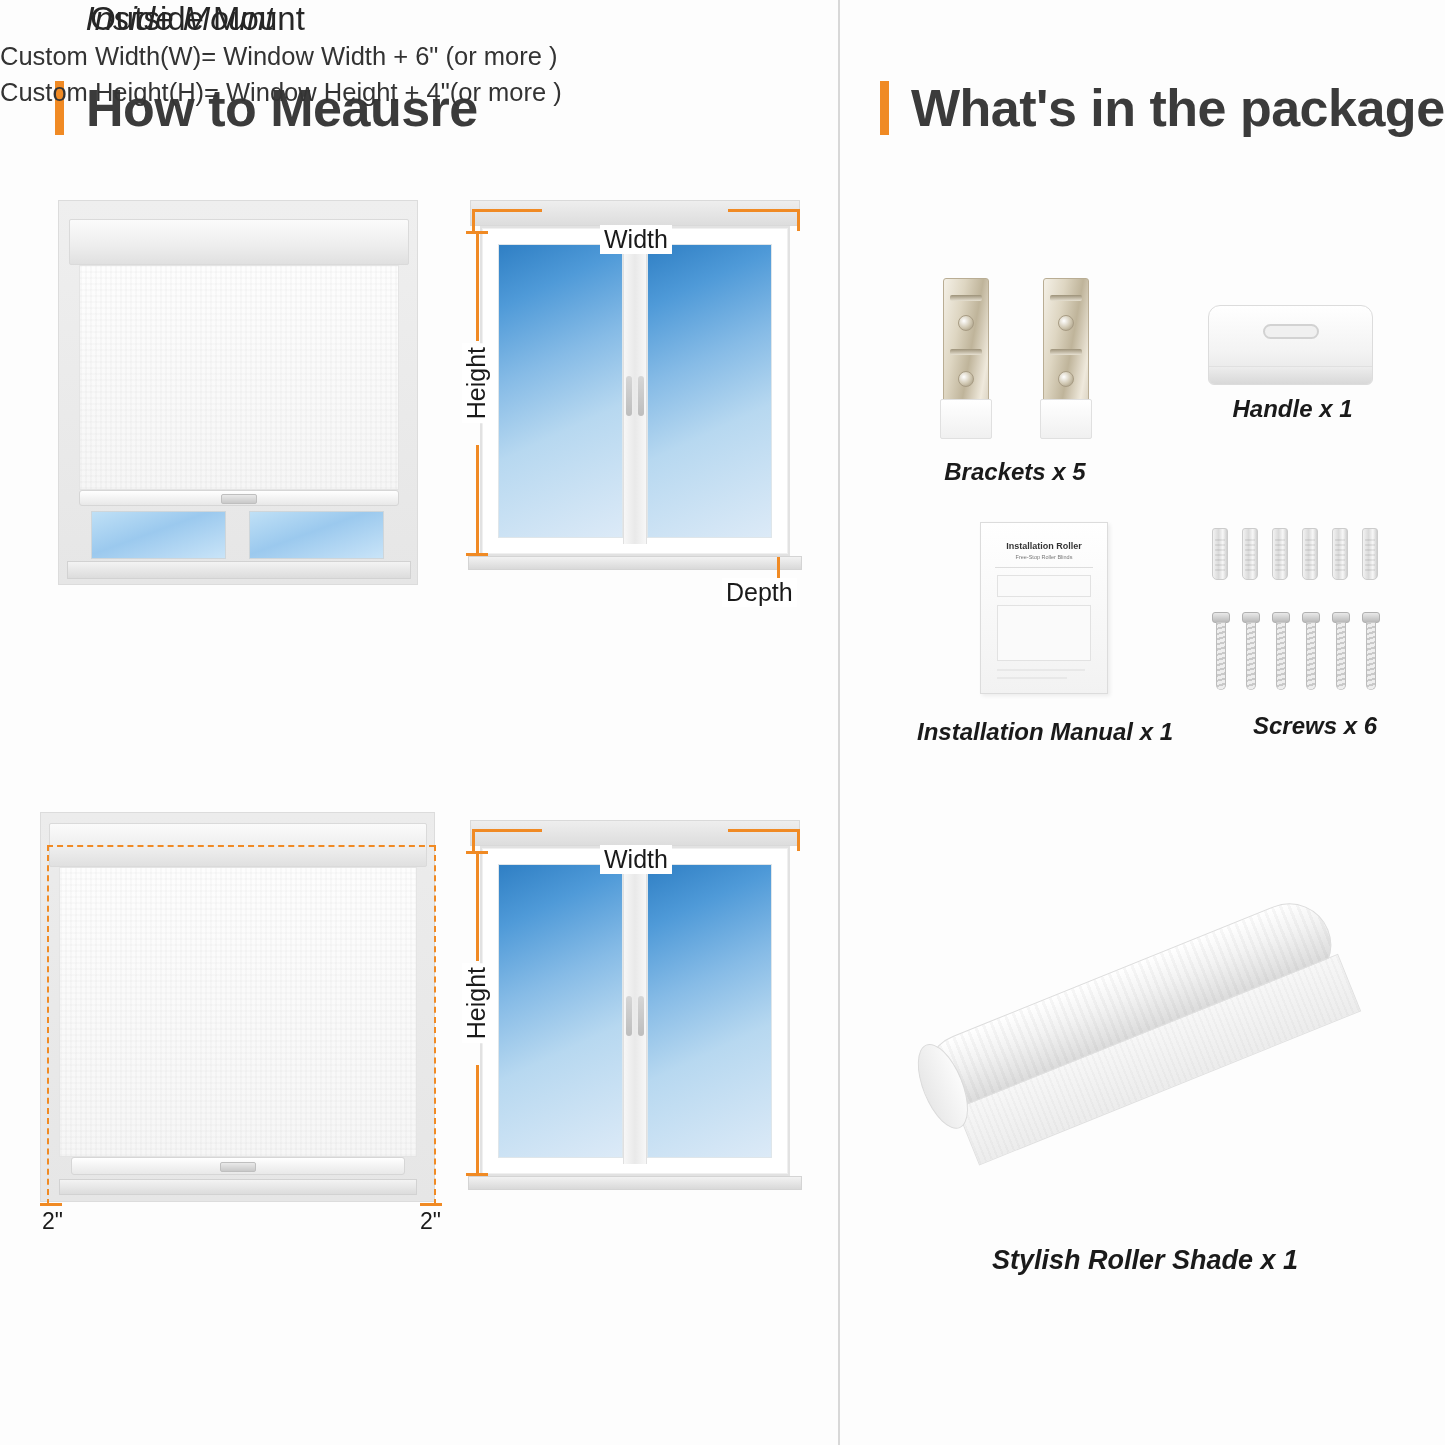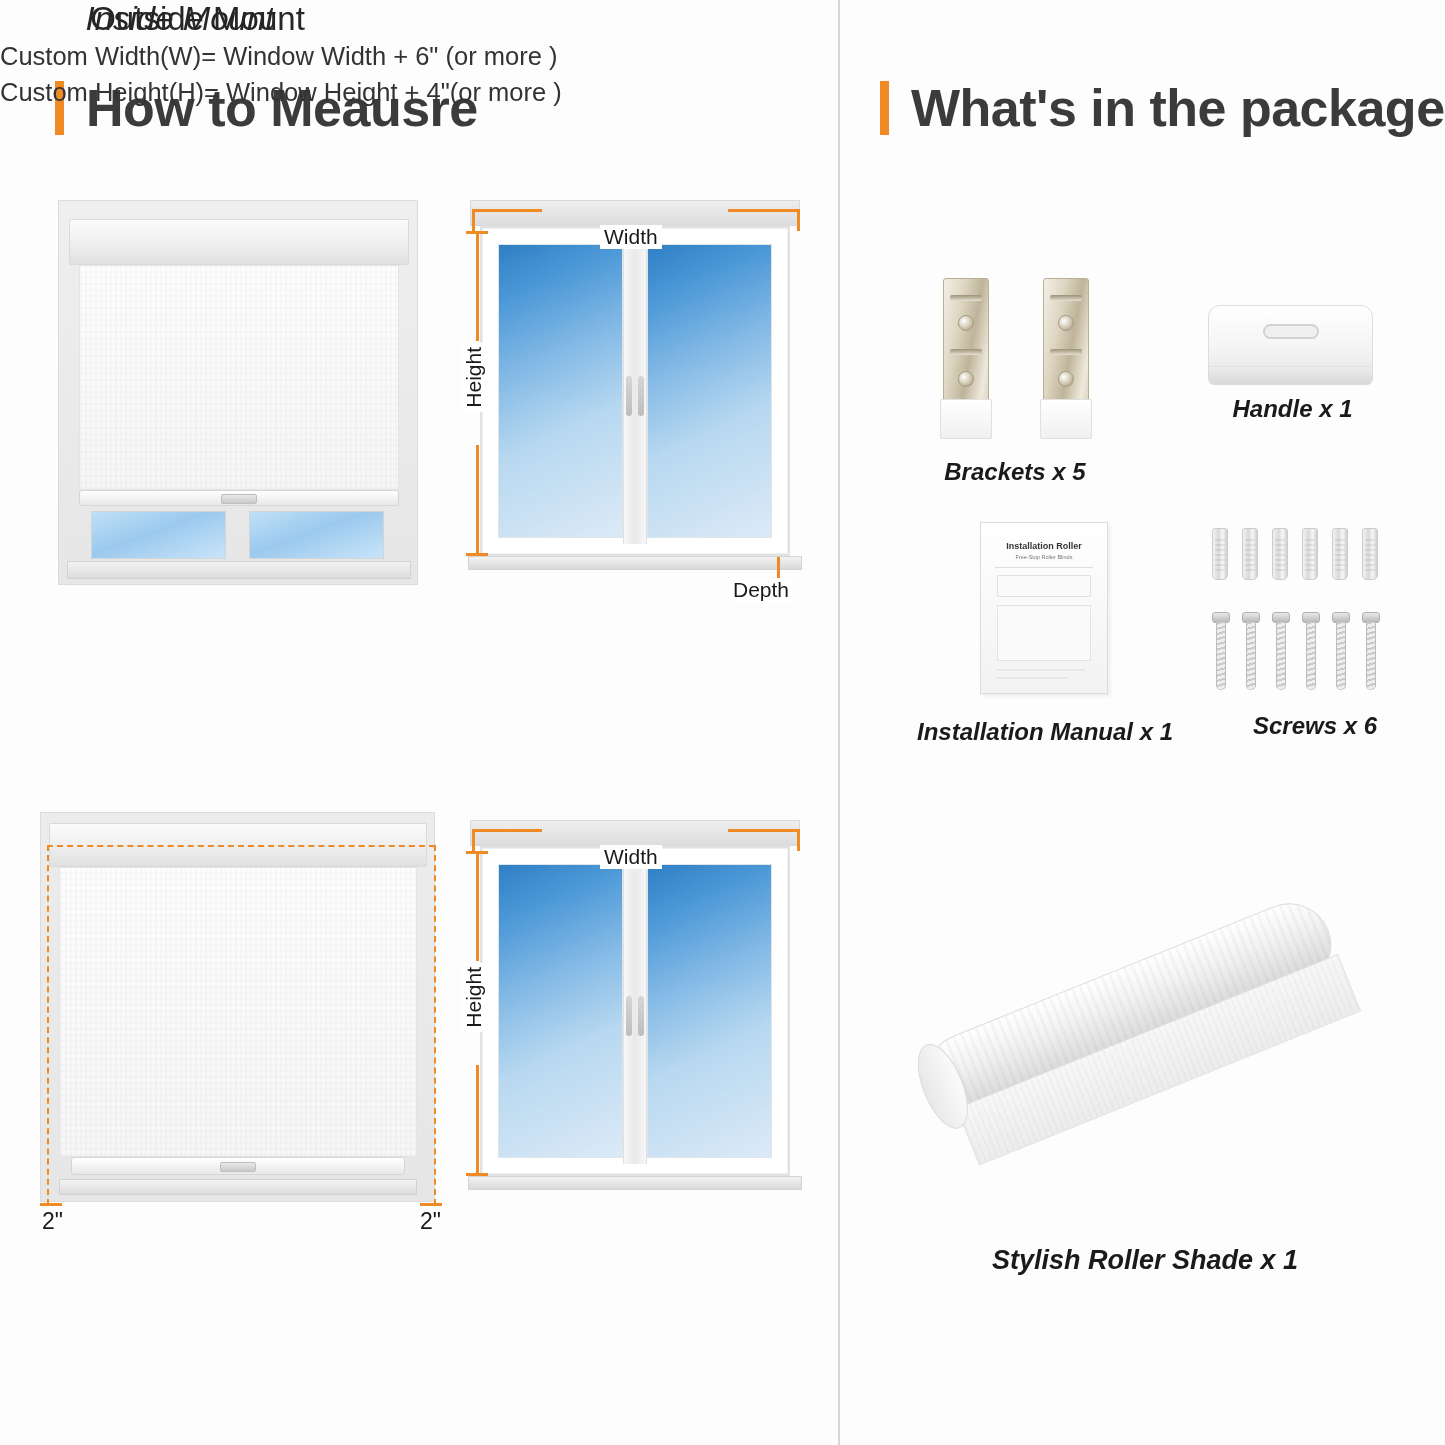--- a/index.html
+++ b/index.html
@@ -136,21 +136,21 @@
     border: 1px solid #d9d9d9;
   }
   .win-ledge {
     position: absolute;
     background: linear-gradient(180deg,#f2f2f2,#d9d9d9);
     border: 1px solid #d4d4d4;
   }
 
   .dim-label {
     position: absolute;
-    font-size: 21px;
+    font-size: 25px;
     color: #1a1a1a;
     background: #ffffff;
     padding: 0 4px;
     white-space: nowrap;
   }
   .dim-label.vert {
     writing-mode: vertical-rl;
     transform: rotate(180deg);
     padding: 4px 0;
   }
@@ -422,21 +422,21 @@
         <div class="tick-cap-v" style="left:347px; top:14px;"></div>
         <div class="dim-label" style="left:150px; top:30px;">Width</div>
 
         <div class="tick-v" style="left:26px; top:36px; height:110px;"></div>
         <div class="tick-v" style="left:26px; top:250px; height:110px;"></div>
         <div class="tick-cap-h" style="left:16px; top:36px;"></div>
         <div class="tick-cap-h" style="left:16px; top:358px;"></div>
         <div class="dim-label vert" style="left:12px; top:148px;">Height</div>
 
         <div class="tick-v" style="left:327px; top:362px; height:22px;"></div>
-        <div class="dim-label" style="left:279px; top:383px;">Depth</div>
+        <div class="dim-label" style="left:272px; top:383px;">Depth</div>
       </div>
 
       <div class="mount-label" style="left:58px; top:612px; width:360px;font-style:italic;">Inside Mount</div>
 
     </div>
 
     <div class="mount-block" style="left:0; top:0;">
 
       <div class="shade-illus" style="left:40px; top:812px; width:395px; height:390px; background:linear-gradient(180deg,#ececec,#e6e6e6);">
         <div class="shade-head" style="left:8px; top:10px; width:378px; height:44px;"></div>

